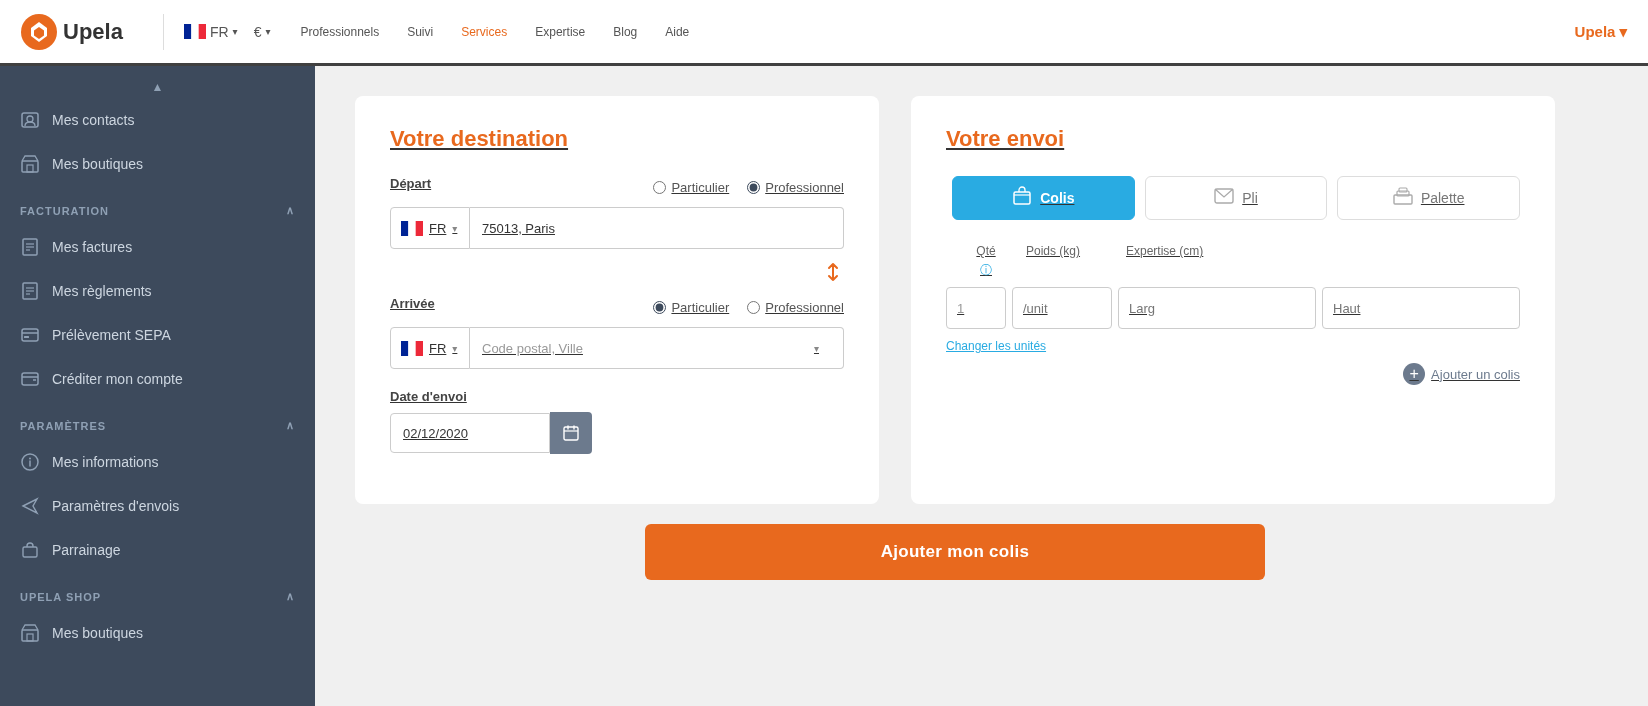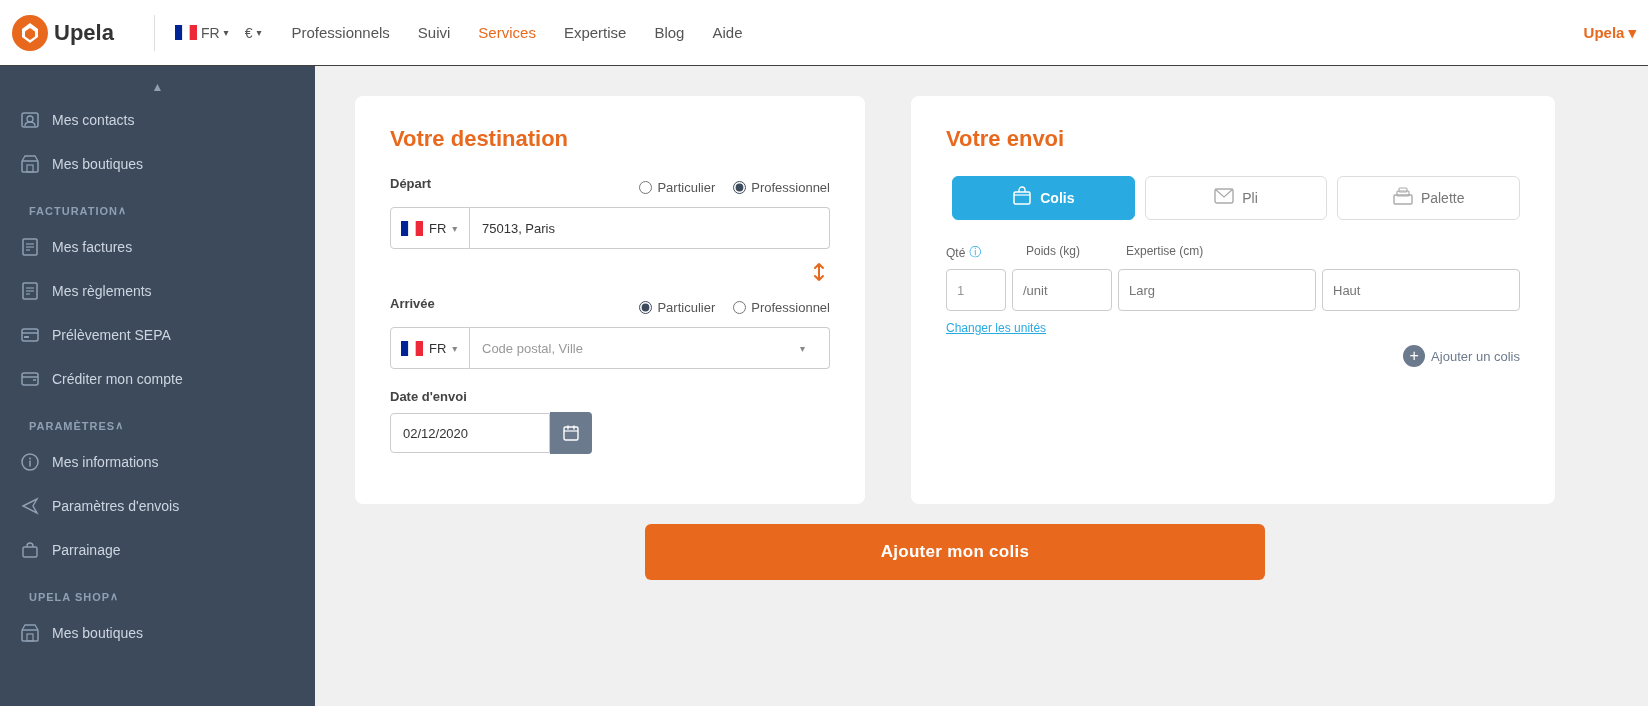--- a/index.html
+++ b/index.html
@@ -4,22 +4,22 @@
   <style>
     * { box-sizing: border-box; margin: 0; padding: 0; }
     body { font-family: 'Segoe UI', Arial, sans-serif; background: #f5f5f5; color: #333; font-size: 14px; }
 
     
     .topnav {
       background: #fff;
       height: 66px;
       display: flex;
       align-items: center;
-      padding: 0 12px;
-      border-bottom: 1px solid #404040;
+      padding: 0 21px;
+      border-bottom: 3px solid #404040;
       position: fixed;
       top: 0; left: 0; right: 0;
       z-index: 100;
     }
     .topnav-logo {
       display: flex;
       align-items: center;
       gap: 6px;
       font-size: 22px;
       font-weight: 700;
@@ -56,21 +56,21 @@
     .topnav-links {
       display: flex;
       align-items: center;
       gap: 28px;
       margin-left: 30px;
       flex: 1;
     }
     .topnav-links a {
       color: #555;
       text-decoration: none;
-      font-size: 15px;
+      font-size: 12px;
     }
     .topnav-links a.active { color: #e8691e; }
     .topnav-user {
       color: #e8691e;
       font-weight: 600;
       font-size: 15px;
       display: flex;
       align-items: center;
       gap: 4px;
       cursor: pointer;
@@ -87,26 +87,27 @@
     .sidebar {
       width: 315px;
       background: #3d4a5c;
       min-height: calc(100vh - 66px);
       flex-shrink: 0;
       padding-top: 10px;
       overflow-y: auto;
     }
     .sidebar-section-header {
       display: flex;
+      justify-content: space-between;
       align-items: center;
       color: #8fa0b4;
       font-size: 11px;
       font-weight: 700;
       letter-spacing: 1px;
-      padding: 18px 20px 8px 29px;
+      padding: 18px 20px 8px 20px;
       text-transform: uppercase;
     }
     .sidebar-item {
       display: flex;
       align-items: center;
       gap: 12px;
       padding: 12px 20px;
       color: #cdd6e0;
       cursor: pointer;
       font-size: 14px;
@@ -132,22 +133,23 @@
     .main {
       flex: 1;
       padding: 30px 40px;
       background: #f0f0f0;
       min-height: calc(100vh - 66px);
     }
 
     .content-grid {
       display: grid;
       grid-template-columns: 1fr 1fr;
-      gap: 46px;
+      gap: 32px;
       max-width: 1200px;
+      text-decoration: underline;
     }
 
     
     .card {
       background: #fff;
       border-radius: 8px;
       padding: 30px 35px;
     }
 
     .card-title {
@@ -310,20 +312,21 @@
       gap: 0;
       margin-bottom: 8px;
     }
     .field-label-qte {
       width: 80px;
       font-size: 12px;
       color: #666;
       display: flex;
       align-items: center;
       gap: 4px;
+      flex-direction: column;
     }
     .field-label-poids {
       width: 100px;
       font-size: 12px;
       color: #666;
     }
     .field-label-dim {
       flex: 1;
       font-size: 12px;
       color: #666;

